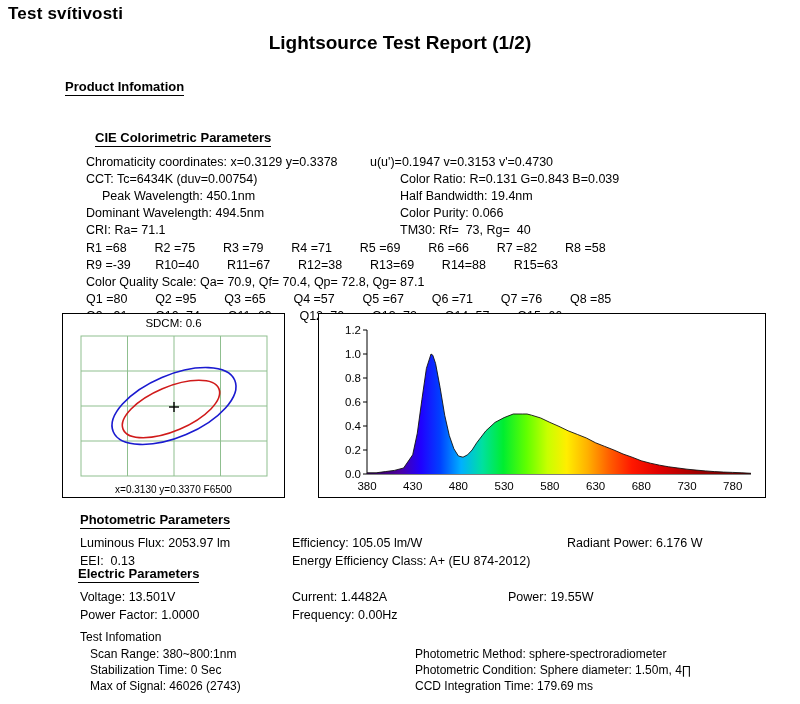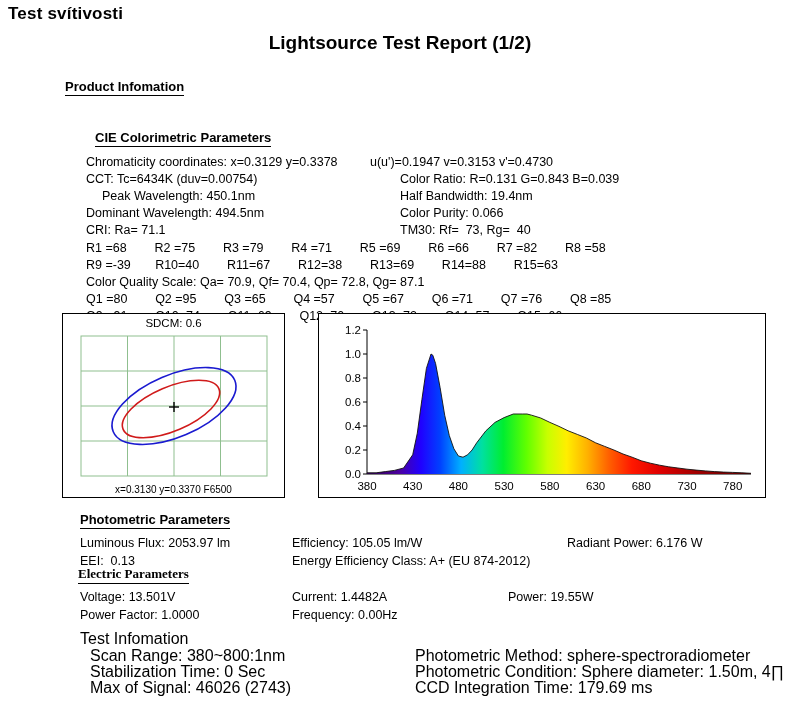--- a/index.html
+++ b/index.html
@@ -39,21 +39,21 @@
   }
   .underline {
     border-bottom: 1px solid #000;
     display: inline-block;
     padding-bottom: 1px;
   }
   
   #cie-head { left: 95px; top: 130px; }
   #prod-head { left: 65px; top: 79px; }
   #photo-head { left: 80px; top: 512px; }
-  #elec-head { left: 78px; top: 566px; font-family: Liberation Serif, serif; }
+  #elec-head { left: 78px; top: 566px; }
 
   .row { position: absolute; font-size: 12.5px; white-space: pre; }
 
   
   .chartbox {
     position: absolute;
     border: 1px solid #000;
     background: #fff;
     box-sizing: border-box;
   }
@@ -66,21 +66,21 @@
     font-size: 11.5px;
   }
   .cie-foot {
     position: absolute;
     left: 0; right: 0; bottom: 2px;
     text-align: center;
     font-size: 10px;
   }
 
   
-  .small { font-size: 16px; }
+  .small { font-size: 12px; }
 </style>
 </head>
 <body>
 
 <div class="page-title">Test svítivosti</div>
 <div class="report-title">Lightsource Test Report (1/2)</div>
 
 <div class="section-head" id="prod-head">
   <span class="underline">Product Infomation</span>
 </div>

